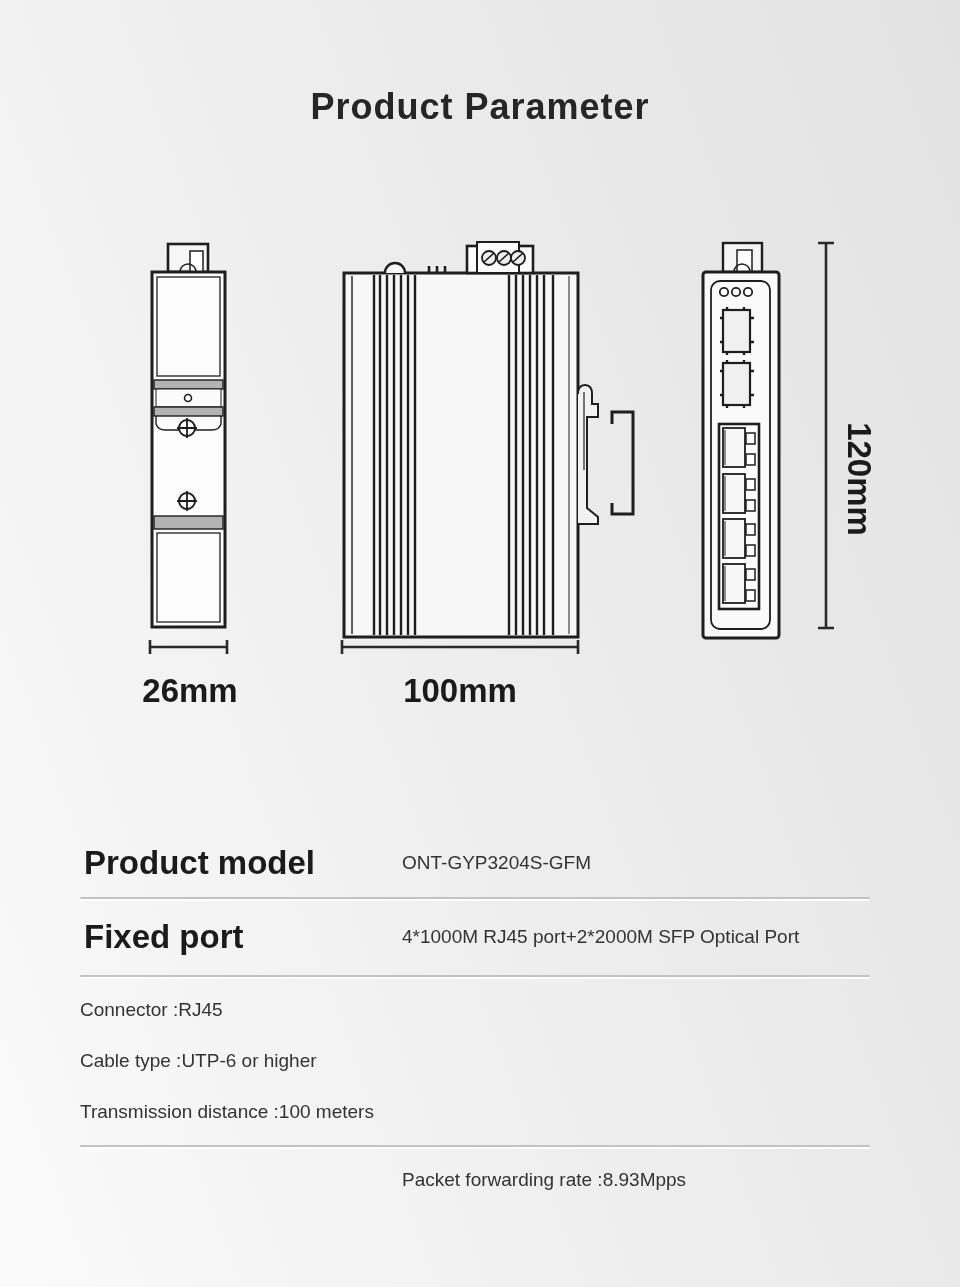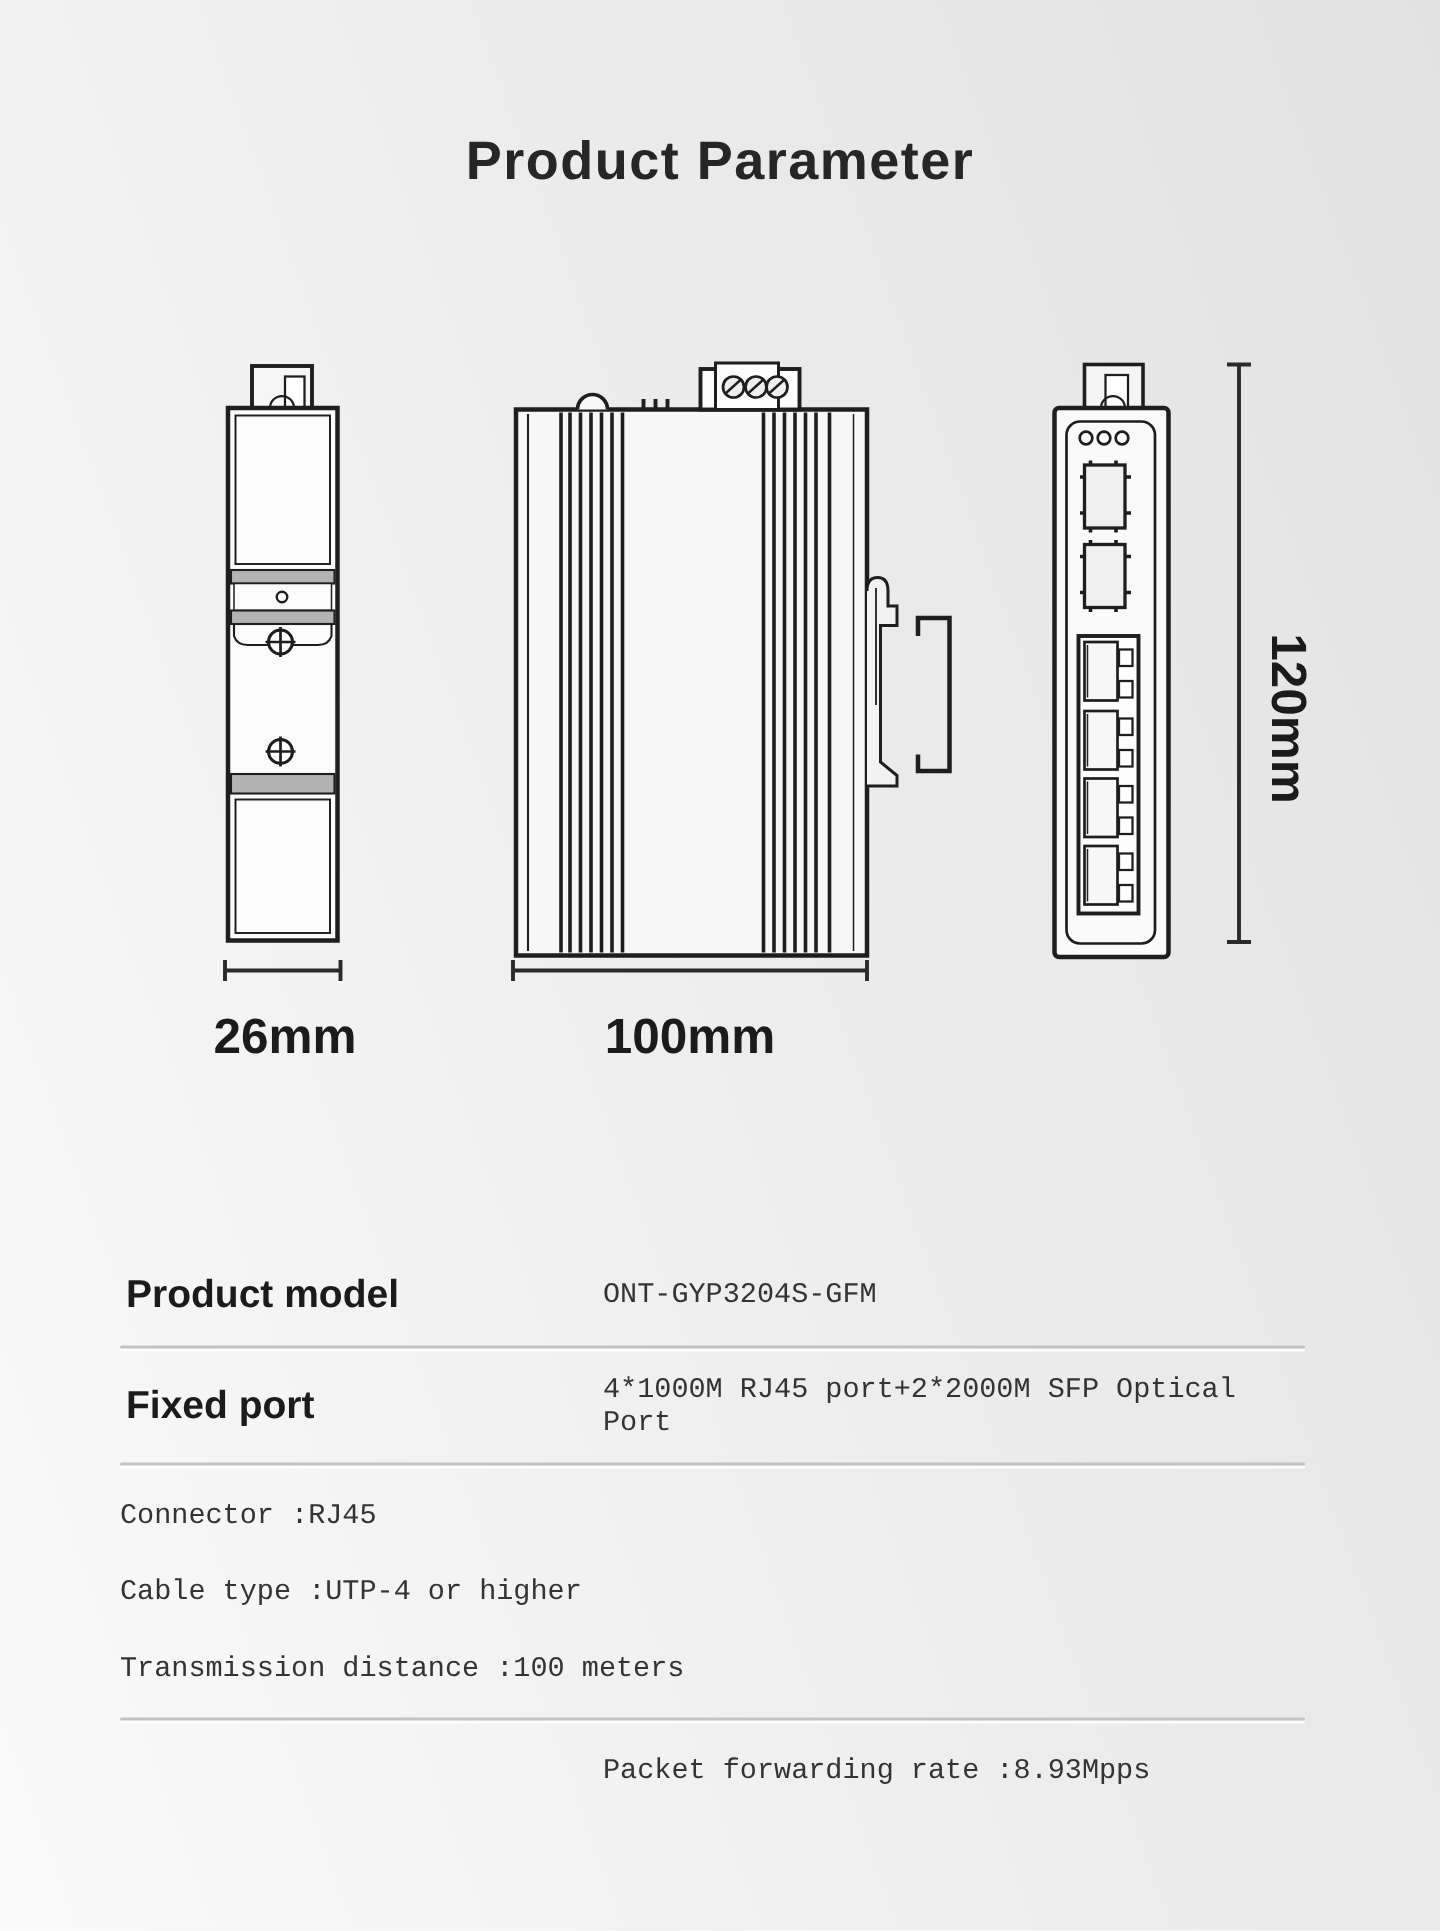--- a/index.html
+++ b/index.html
@@ -19,23 +19,23 @@
     position:absolute; font-size:33px; font-weight:bold; color:#1b1b1b;
     text-align:center;
   }
   .dim-26  { left:120px; top:672px; width:140px; }
   .dim-100 { left:390px; top:672px; width:140px; }
   .dim-120 { left:800px; top:461px; width:120px; height:36px; transform:rotate(90deg); }
   .spec-table { position:absolute; left:80px; top:828px; width:790px; }
   .spec-row { display:flex; align-items:center; }
   .spec-label {
     width:322px; flex:0 0 322px; padding-left:4px;
-    font-size:26px; font-weight:bold; color:#1b1b1b; line-height:1.15;
-  }
-  .spec-values { flex:1; font-size:19px; color:#333;font-family:Liberation Mono, monospace; }
+    font-size:33px; font-weight:bold; color:#1b1b1b; line-height:1.15;
+  }
+  .spec-values { flex:1; font-size:19px; color:#333; }
   .spec-values .line { padding:14.5px 0; }
   .row-1 { min-height:69px; }
   .row-2 { min-height:76px;justify-content:space-between; }
   .row-3 { padding:7px 0 8px 0; }
   .row-4 { padding:7px 0 0 0; }
   .divider {
     height:2px; background:#c3c3c3; box-shadow:0 2px 0 rgba(255,255,255,.9);
     border-radius:1px;
   }
 </style>
@@ -192,21 +192,21 @@
     <div class="spec-label">Fixed port</div>
     <div class="spec-values">
       <div class="line">4*1000M RJ45 port+2*2000M SFP Optical Port</div>
     </div>
   </div>
   <div class="divider"></div>
 
   <div class="spec-row row-3">
     <div class="spec-values">
       <div class="line">Connector :RJ45</div>
-      <div class="line">Cable type :UTP-4 or higher</div>
+      <div class="line">Cable type :UTP-6 or higher</div>
       <div class="line">Transmission distance :100 meters</div>
     </div>
   </div>
   <div class="divider"></div>
 
   <div class="spec-row row-4">
     <div class="spec-label"></div>
     <div class="spec-values">
       <div class="line">Packet forwarding rate :8.93Mpps</div>
     </div>

